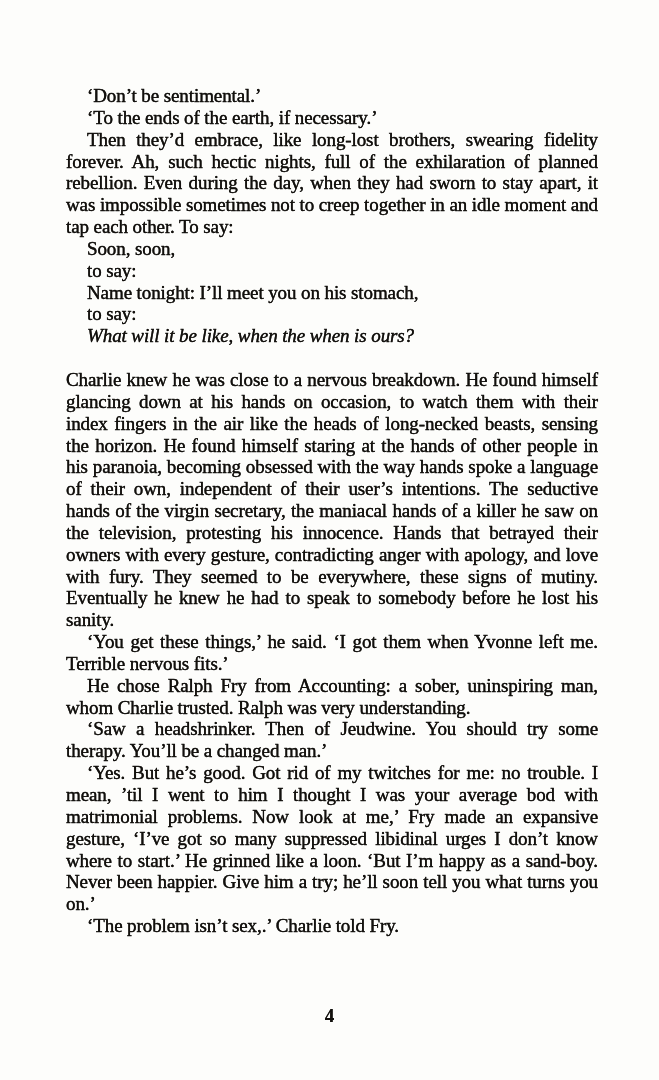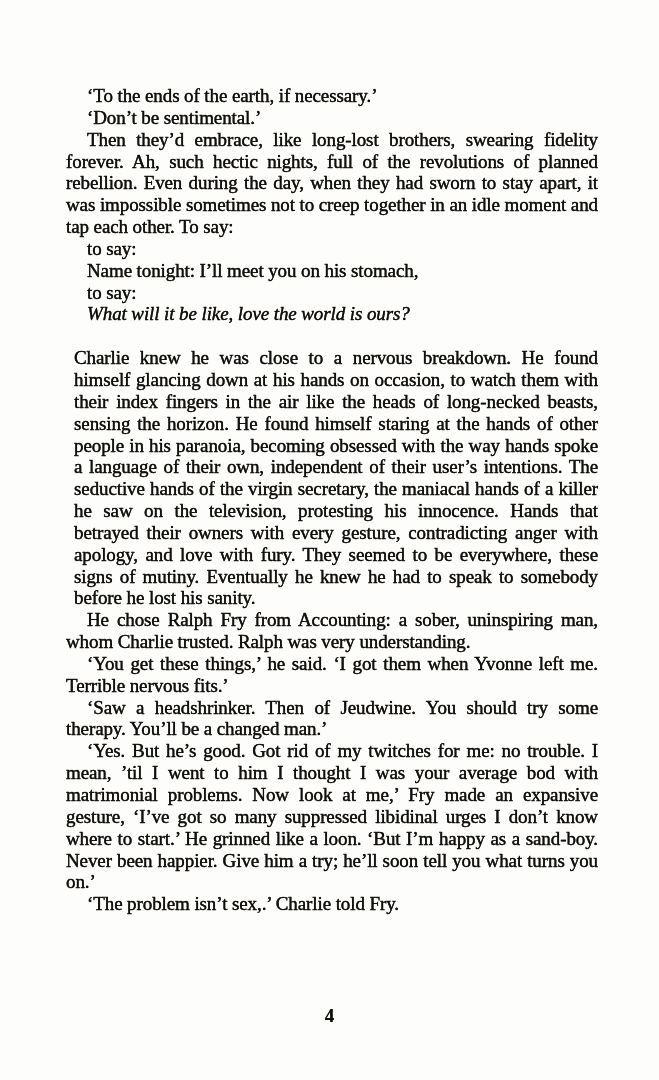--- a/index.html
+++ b/index.html
@@ -37,48 +37,48 @@
     padding: 0;
   }
   .text-block p.indent {
     text-indent: 21px;
   }
   .text-block p.italic {
     font-style: italic;
   }
   .text-block p.section-start {
     margin-top: 21.85px;
-    margin-left: 8px;
   }
   .page-number {
     position: absolute;
     left: 0;
     top: 1005px;
     width: 100%;
     text-align: center;
     font-size: 19px;
     font-weight: bold;
     letter-spacing: 0;
     color: #12100d;
     text-shadow: 0 0 0.4px rgba(18,16,13,0.85);
   }
 </style>
 </head>
 <body>
 
 <div class="page">
   <div class="text-block">
+      <p class="para indent">‘Don’t be sentimental.’</p>
       <p class="para indent">‘To the ends of the earth, if necessary.’</p>
-      <p class="para indent">‘Don’t be sentimental.’</p>
-      <p class="para indent">Then they’d embrace, like long-lost brothers, swearing fidelity forever. Ah, such hectic nights, full of the revolutions of planned rebellion. Even during the day, when they had sworn to stay apart, it was impossible sometimes not to creep together in an idle moment and tap each other. To say:</p>
+      <p class="para indent">Then they’d embrace, like long-lost brothers, swearing fidelity forever. Ah, such hectic nights, full of the exhilaration of planned rebellion. Even during the day, when they had sworn to stay apart, it was impossible sometimes not to creep together in an idle moment and tap each other. To say:</p>
+      <p class="para indent">Soon, soon,</p>
       <p class="para indent">to say:</p>
       <p class="para indent">Name tonight: I’ll meet you on his stomach,</p>
       <p class="para indent">to say:</p>
-      <p class="para indent italic">What will it be like, love the world is ours?</p>
+      <p class="para indent italic">What will it be like, when the when is ours?</p>
       <p class="para section-start">Charlie knew he was close to a nervous breakdown. He found himself glancing down at his hands on occasion, to watch them with their index fingers in the air like the heads of long-necked beasts, sensing the horizon. He found himself staring at the hands of other people in his paranoia, becoming obsessed with the way hands spoke a language of their own, independent of their user’s intentions. The seductive hands of the virgin secretary, the maniacal hands of a killer he saw on the television, protesting his innocence. Hands that betrayed their owners with every gesture, contradicting anger with apology, and love with fury. They seemed to be everywhere, these signs of mutiny. Eventually he knew he had to speak to somebody before he lost his sanity.</p>
+      <p class="para indent">‘You get these things,’ he said. ‘I got them when Yvonne left me. Terrible nervous fits.’</p>
       <p class="para indent">He chose Ralph Fry from Accounting: a sober, uninspiring man, whom Charlie trusted. Ralph was very understanding.</p>
-      <p class="para indent">‘You get these things,’ he said. ‘I got them when Yvonne left me. Terrible nervous fits.’</p>
       <p class="para indent">‘Saw a headshrinker. Then of Jeudwine. You should try some therapy. You’ll be a changed man.’</p>
       <p class="para indent">‘Yes. But he’s good. Got rid of my twitches for me: no trouble. I mean, ’til I went to him I thought I was your average bod with matrimonial problems. Now look at me,’ Fry made an expansive gesture, ‘I’ve got so many suppressed libidinal urges I don’t know where to start.’ He grinned like a loon. ‘But I’m happy as a sand-boy. Never been happier. Give him a try; he’ll soon tell you what turns you on.’</p>
       <p class="para indent">‘The problem isn’t sex,.’ Charlie told Fry.</p>
     </div>
   <div class="page-number">4</div>
 </div>
 
 </body></html>

